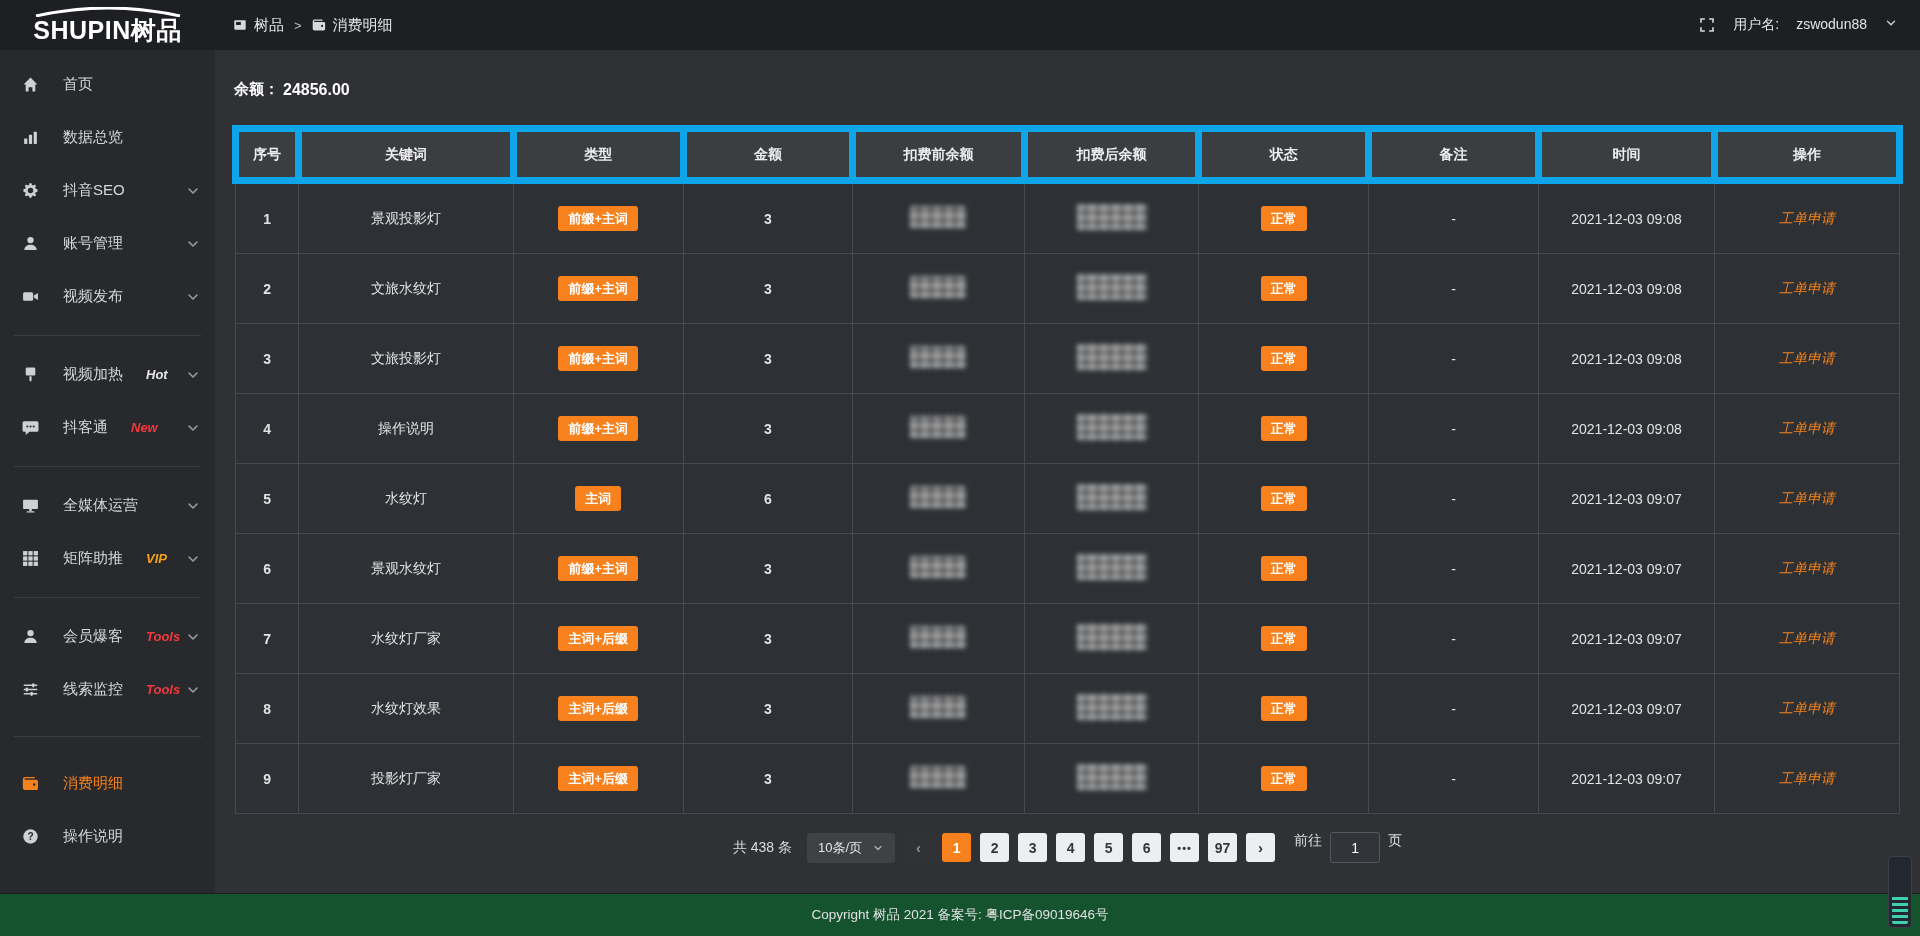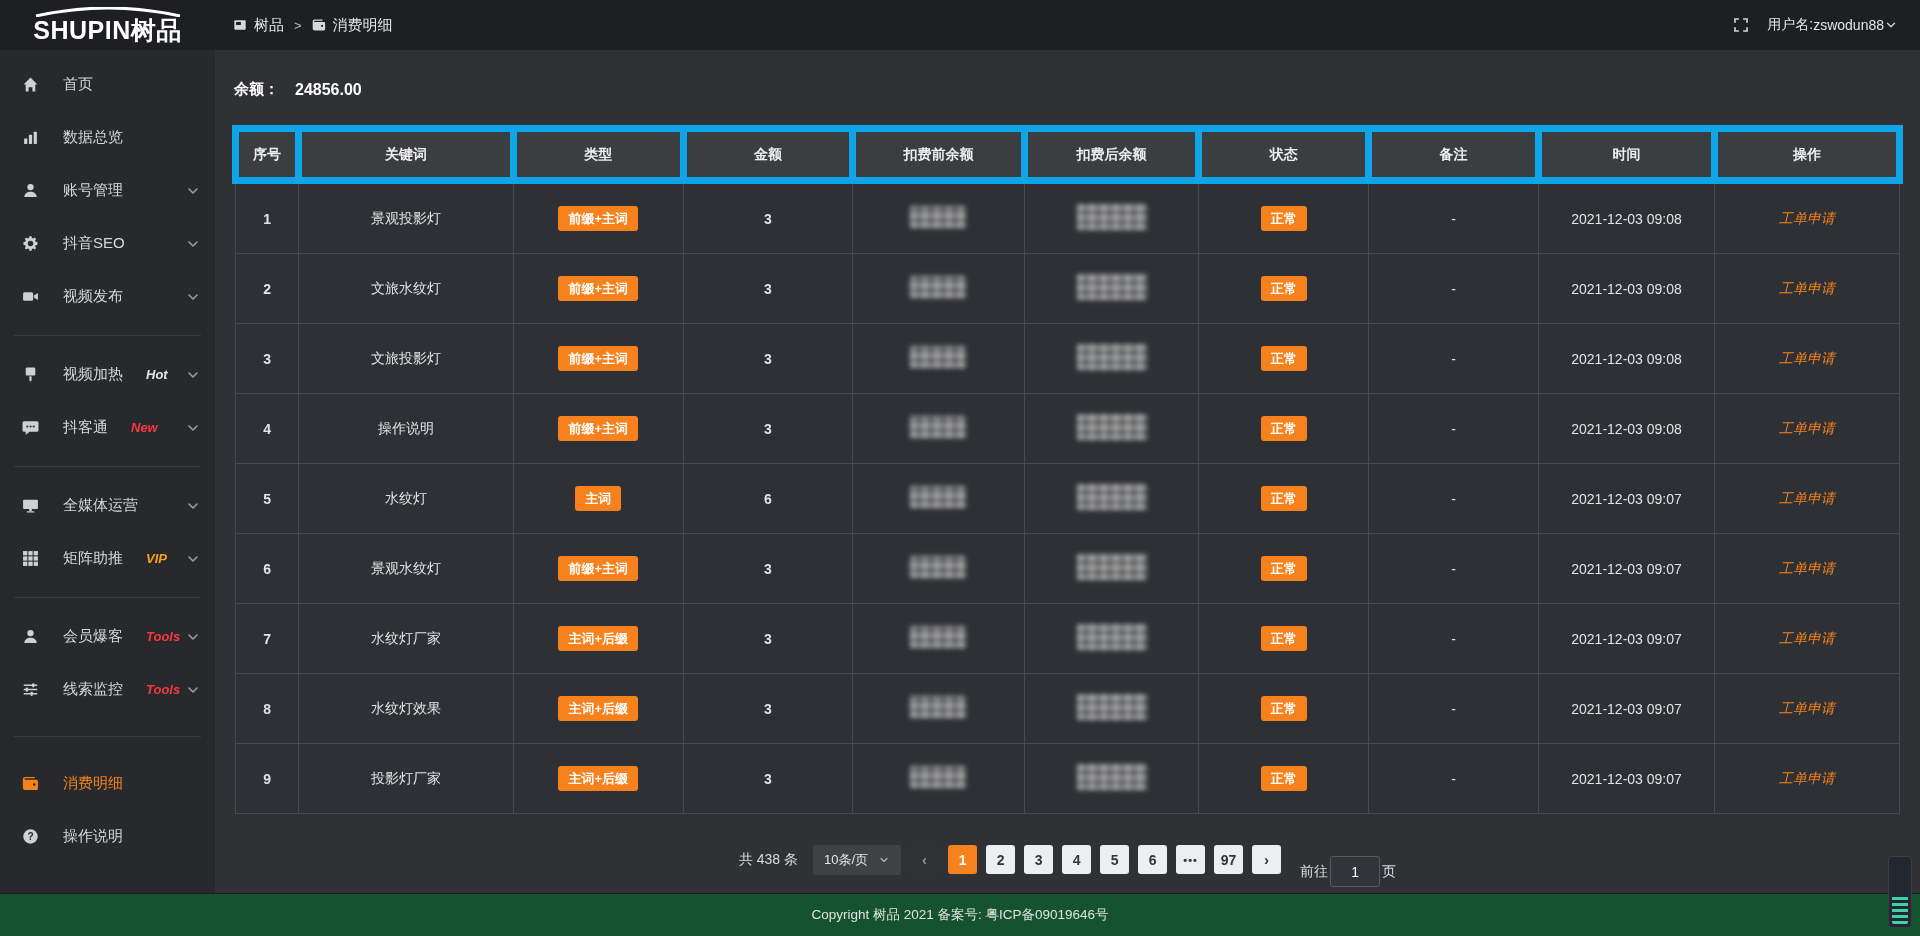--- a/index.html
+++ b/index.html
@@ -30,28 +30,28 @@
   .topbar{height:50px;background:#1d1f22;display:flex;align-items:center;justify-content:space-between;
     padding:0 22px 0 18px;color:#e4e5e6;flex-shrink:0;}
   .crumbs{display:flex;align-items:center;gap:10px;font-size:15px;}
   .crumb{display:flex;align-items:center;gap:7px;}
   .crumb .ic{width:14px;height:14px;display:inline-flex;color:#d8d9da;}
   .crumb .ic svg{width:14px;height:14px;fill:currentColor;}
   .crumb-sep{color:#bdbebf;font-size:13px;}
   .top-right{display:flex;align-items:center;gap:18px;font-size:14px;}
   .fs-icon{width:16px;height:16px;display:inline-flex;color:#d8d9da;cursor:pointer;}
   .fs-icon svg{width:16px;height:16px;}
-  .user-chip{display:flex;align-items:center;gap:0;cursor:pointer;}
+  .user-chip{display:flex;gap:17px;cursor:pointer;}
   .user-chev{width:14px;height:14px;display:inline-flex;color:#cfd0d2;}
   .user-chev svg{width:14px;height:14px;}
 
   
   .content{flex:1;padding:0 17px;min-height:0;background:#2f3135;}
   .balance{margin:30px 2px 0;display:flex;align-items:center;color:#fff;font-size:15px;font-weight:700;}
-  .balance .val{margin-left:16px;font-size:16px;}
+  .balance .val{margin-left:4px;font-size:16px;}
 
   table.grid{width:100%;border-collapse:collapse;margin-top:26px;table-layout:fixed;}
   .grid th{background:#3b3e41;color:#ededee;font-size:14px;font-weight:700;height:43px;
     border:7px solid #0ea5e9;text-align:center;}
   .grid td{background:#2d3034;color:#e2e3e4;font-size:14px;height:67px;
     border:1px solid #47494d;text-align:center;vertical-align:middle;}
   .c-idx{font-weight:600;}
   .c-amt{font-weight:600;}
   .badge{display:inline-block;background:#f7821d;color:#fff;font-size:13px;font-weight:600;
     padding:6px 10px;border-radius:3px;line-height:1;}
@@ -71,21 +71,21 @@
     align-items:center;gap:10px;font-size:13px;color:#e3e4e6;cursor:pointer;}
   .size-select .sel-chev{width:12px;height:12px;display:inline-flex;color:#aeafb1;}
   .size-select .sel-chev svg{width:12px;height:12px;}
   .pg-btn{min-width:29px;height:29px;border:none;border-radius:3px;background:#edeef0;color:#33353a;
     font-size:14px;font-weight:700;cursor:pointer;padding:0 4px;
     font-family:"Liberation Sans","DejaVu Sans",sans-serif;}
   .pg-btn.active{background:#f7821d;color:#fff;}
   .pg-btn.nav{font-size:15px;}
   .pg-btn.prev{background:#303236;color:#8d8f93;}
   .pg-btn.ell{letter-spacing:1px;font-size:11px;}
-  .goto{display:flex;align-items:center;gap:2px;margin-left:10px;margin-top:24px;}
+  .goto{display:flex;align-items:flex-start;gap:8px;margin-left:10px;}
   .goto-input{width:44px;height:27px;background:#313438;border:1px solid #55585c;border-radius:3px;
     color:#fff;text-align:center;font-size:14px;outline:none;
     font-family:"Liberation Sans","DejaVu Sans",sans-serif;}
 
   
   .footer{height:42px;background:#14532d;border-top:1px solid #1c1e20;display:flex;
     align-items:center;justify-content:center;color:#e0e1e2;font-size:13.5px;flex-shrink:0;}
 
   
   .float-widget{position:absolute;right:8px;bottom:8px;width:16px;height:64px;border-radius:4px;
@@ -122,36 +122,36 @@
                 <rect x="2" y="9" width="3" height="5" rx=".5"></rect>
                 <rect x="6.5" y="5.5" width="3" height="8.5" rx=".5"></rect>
                 <rect x="11" y="2.5" width="3" height="11.5" rx=".5"></rect>
               </svg>
             </span>
             <span class="side-label">数据总览</span>
           </div>
           <div class="side-item">
             <span class="side-icon">
               <svg viewBox="0 0 16 16">
+                <path fill-rule="evenodd" d="M8 10.6A2.6 2.6 0 1 1 8 5.4a2.6 2.6 0 0 1 0 5.2zm6.5-1.3V6.7l-1.7-.3c-.1-.5-.3-.9-.5-1.3l1-1.4-1.3-1.3-1.4 1c-.4-.2-.8-.4-1.3-.5L9 1.2H6.9l-.3 1.7c-.5.1-.9.3-1.3.5l-1.4-1-1.3 1.3 1 1.4c-.2.4-.4.8-.5 1.3l-1.7.3v2.6l1.7.3c.1.5.3.9.5 1.3l-1 1.4 1.3 1.3 1.4-1c.4.2.8.4 1.3.5l.3 1.7H9l.3-1.7c.5-.1.9-.3 1.3-.5l1.4 1 1.3-1.3-1-1.4c.2-.4.4-.8.5-1.3z"></path>
+              </svg>
+            </span>
+            <span class="side-label">抖音SEO</span>
+            <span class="side-chev"><svg viewBox="0 0 16 16">
+                <path d="M4 6l4 4 4-4" fill="none" stroke="currentColor" stroke-width="1.6" stroke-linecap="round" stroke-linejoin="round"></path>
+              </svg></span>
+          </div>
+          <div class="side-item">
+            <span class="side-icon">
+              <svg viewBox="0 0 16 16">
                 <circle cx="8" cy="4.8" r="3"></circle>
                 <path d="M2.2 14.2c0-3.2 2.6-5 5.8-5s5.8 1.8 5.8 5z"></path>
               </svg>
             </span>
             <span class="side-label">账号管理</span>
-            <span class="side-chev"><svg viewBox="0 0 16 16">
-                <path d="M4 6l4 4 4-4" fill="none" stroke="currentColor" stroke-width="1.6" stroke-linecap="round" stroke-linejoin="round"></path>
-              </svg></span>
-          </div>
-          <div class="side-item">
-            <span class="side-icon">
-              <svg viewBox="0 0 16 16">
-                <path fill-rule="evenodd" d="M8 10.6A2.6 2.6 0 1 1 8 5.4a2.6 2.6 0 0 1 0 5.2zm6.5-1.3V6.7l-1.7-.3c-.1-.5-.3-.9-.5-1.3l1-1.4-1.3-1.3-1.4 1c-.4-.2-.8-.4-1.3-.5L9 1.2H6.9l-.3 1.7c-.5.1-.9.3-1.3.5l-1.4-1-1.3 1.3 1 1.4c-.2.4-.4.8-.5 1.3l-1.7.3v2.6l1.7.3c.1.5.3.9.5 1.3l-1 1.4 1.3 1.3 1.4-1c.4.2.8.4 1.3.5l.3 1.7H9l.3-1.7c.5-.1.9-.3 1.3-.5l1.4 1 1.3-1.3-1-1.4c.2-.4.4-.8.5-1.3z"></path>
-              </svg>
-            </span>
-            <span class="side-label">抖音SEO</span>
             <span class="side-chev"><svg viewBox="0 0 16 16">
                 <path d="M4 6l4 4 4-4" fill="none" stroke="currentColor" stroke-width="1.6" stroke-linecap="round" stroke-linejoin="round"></path>
               </svg></span>
           </div>
           <div class="side-item">
             <span class="side-icon">
               <svg viewBox="0 0 16 16">
                 <rect x="1" y="4" width="9.5" height="8" rx="1.5"></rect>
                 <path d="M11.2 7 15 4.8v6.4L11.2 9z"></path>
               </svg>

